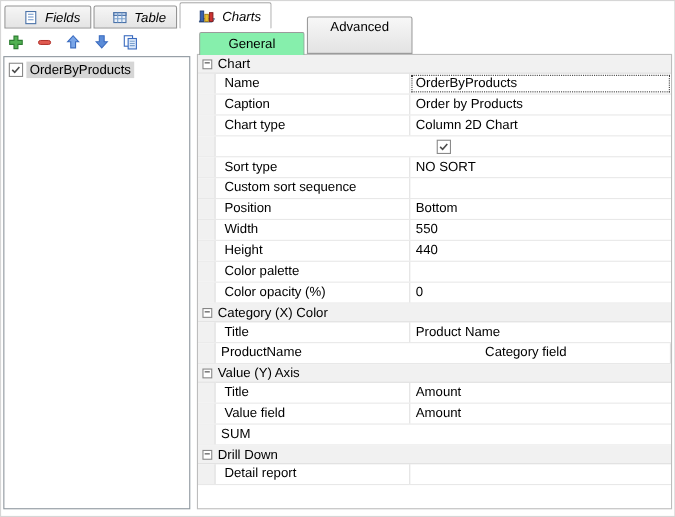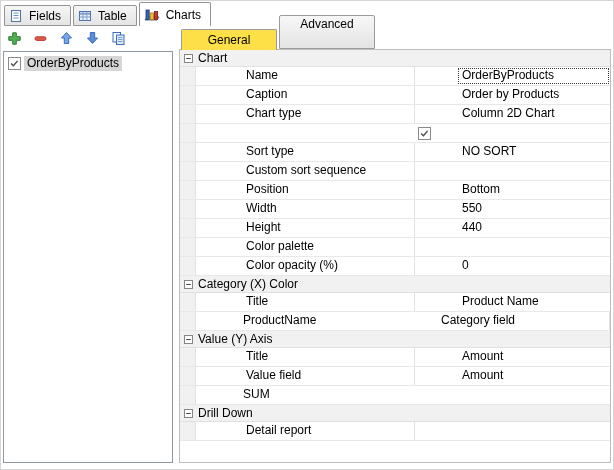--- a/index.html
+++ b/index.html
@@ -24,27 +24,28 @@
     left: 3px; top: 1px;
     height: 24px;
     display: flex;
     align-items: flex-end;
   }
   .tab {
     display: flex;
     align-items: center;
     gap: 6px;
     height: 21px;
-    padding: 0 9px 0 4px;
+    padding: 0 9px 0 16px;
     border: 1px solid #949494;
     background: linear-gradient(#f6f6f6, #e4e4e4);
     margin-right: 2px;
     border-radius: 2px 2px 0 0;
     white-space: nowrap;
     cursor: default;
+    font-style: italic;
   }
   .tab.active {
     height: 24px;
     background: #fff;
     border-bottom: none;
     position: relative;
     z-index: 2;
     text-align: right;
   }
   .tab .icon { display: inline-flex; align-items: center; }
@@ -115,21 +116,21 @@
     line-height: 17px;
     border: 1px solid #9b9b9b;
     background: linear-gradient(#f7f7f7, #e3e3e3);
     margin-right: 2px;
     border-radius: 2px 2px 0 0;
     cursor: default;
   }
   .subtab.active {
     height: 21px;
     line-height: 20px;
-    background: #fde047;
+    background: #86efac;
     border-bottom: none;
     margin-bottom: -1px;
     position: relative;
     z-index: 2;
   }
 
   
   .propgrid {
     position: absolute;
     left: 178px; top: 48px;
@@ -155,21 +156,20 @@
     line-height: 6px;
     text-align: center;
     display: inline-block;
     flex: none;
     font-family: "DejaVu Sans Mono", monospace;
   }
   .prow {
     display: flex;
     height: 19px;
     border-bottom: 1px solid #e8e8e8;
-    gap: 42px;
   }
   .cell { display: block; }
   .cell.gutter {
     width: 16px; flex: none;
     background: #f1f1f1;
     border-right: 1px solid #e0e0e0;
   }
   .cell.label {
     width: 177px; flex: none;
     border-right: 1px solid #e0e0e0;

